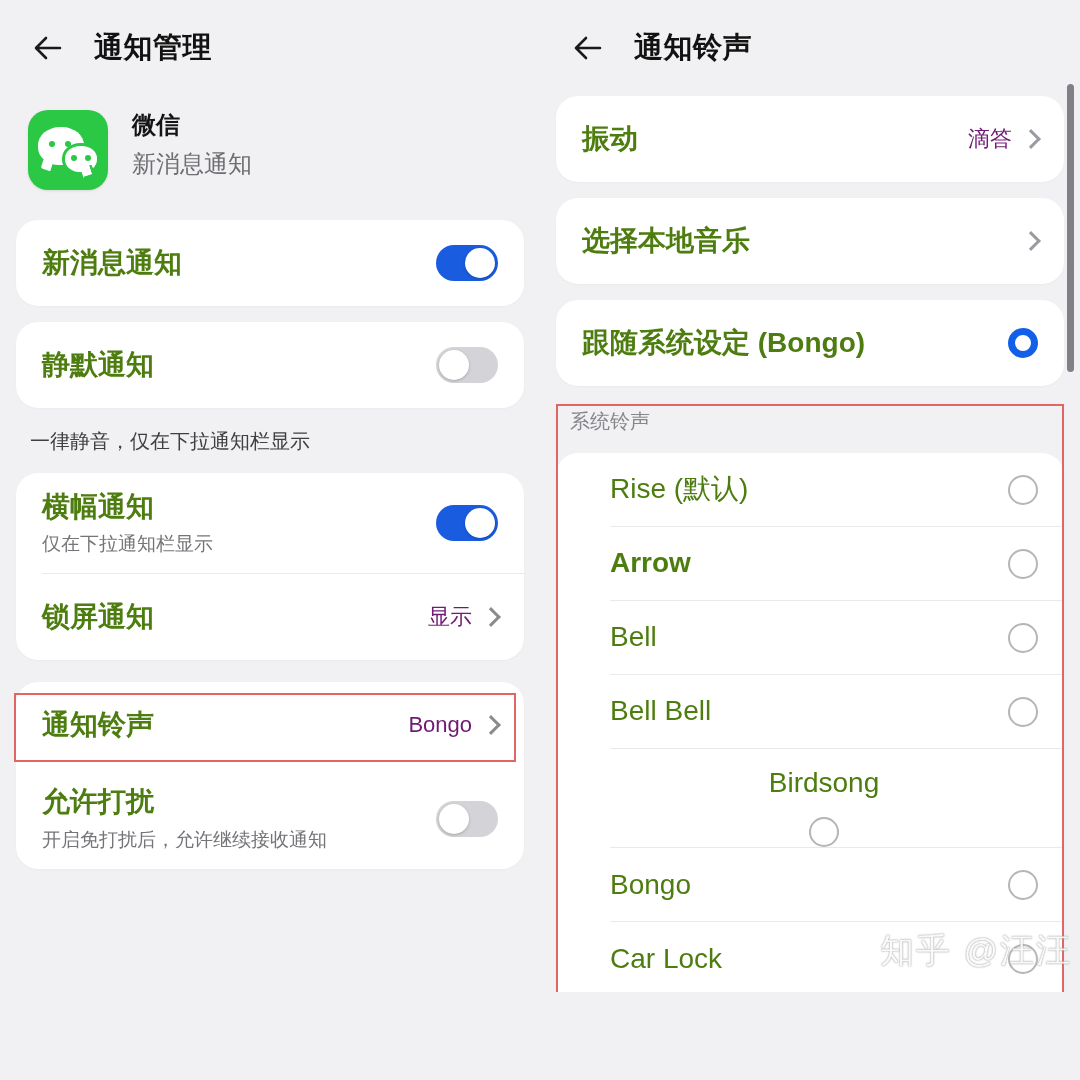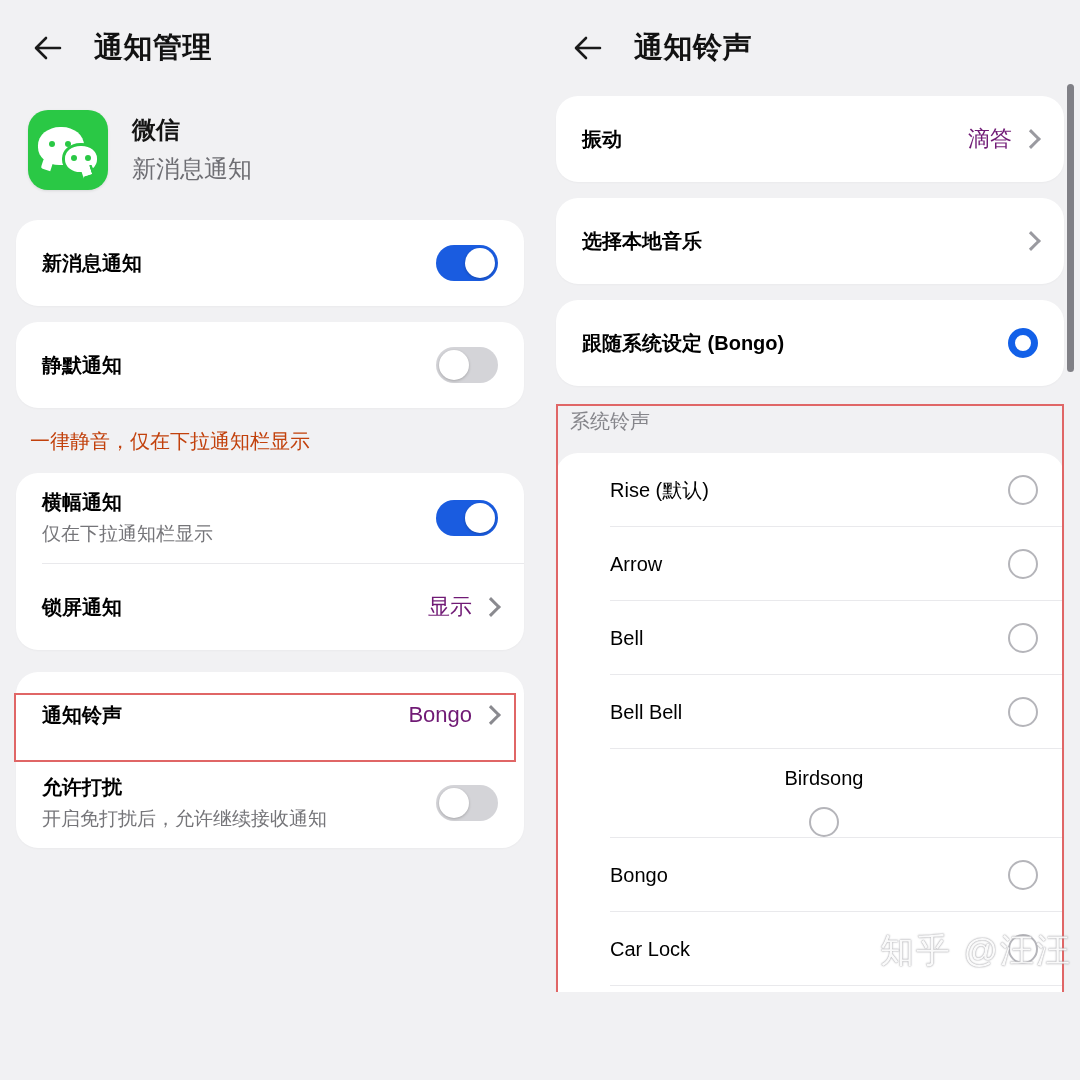--- a/index.html
+++ b/index.html
@@ -15,21 +15,21 @@
   
   .hdr { display: flex; align-items: center; height: 96px; padding-left: 28px; }
   .back-arrow { width: 40px; height: 40px; flex: 0 0 40px; position: relative; }
   .back-arrow svg { display: block; }
   .hdr-title {
     font-size: 29px; font-weight: bold; color: #121212;
     margin-left: 26px; letter-spacing: 0.5px;
   }
 
   
-  .app-row { display: flex; align-items: center; padding: 14px 0 30px 28px; }
+  .app-row { display: flex; padding: 14px 0 30px 28px; }
   .app-icon {
     width: 80px; height: 80px; border-radius: 20px;
     background: #2ac845; position: relative; flex: 0 0 80px;
     box-shadow: 0 1px 3px rgba(0,0,0,.10);
   }
   .bub { position: absolute; background: #fff; border-radius: 50%; }
   .bub-lg { width: 46px; height: 38px; left: 10px; top: 17px; border-radius: 48% 48% 46% 46%; }
   .bub-lg:after {
     content:""; position:absolute; width:10px; height:10px; background:#fff;
     left: 4px; bottom: -5px; border-radius: 2px 0 0 2px; transform: rotate(18deg);
@@ -47,38 +47,38 @@
 
   .card {
     background: #fff; border-radius: 22px; margin: 0 16px;
     box-shadow: 0 1px 2px rgba(0,0,0,.03);
   }
   .gap-sm { height: 16px; }
   .gap-md { height: 22px; }
 
   .row { display: flex; align-items: center; padding: 0 26px; min-height: 86px; position: relative; }
   .row-txt { flex: 1 1 auto; padding: 16px 0; }
-  .row-title { font-size: 20px; font-weight: bold; color: #000000; line-height: 1.3; }
+  .row-title { font-size: 28px; font-weight: bold; color: #4d7c0f; line-height: 1.3; }
   .row-sub { font-size: 19px; color: #757579; margin-top: 6px; }
   .row-value { font-size: 22px; color: #701a75; margin-right: 12px; white-space: nowrap; }
   .divider { height: 1px; background: #e9e9ec; margin-left: 26px; }
 
   .switch { width: 62px; height: 36px; border-radius: 18px; position: relative; flex: 0 0 62px; }
   .switch.on { background: #1a5ce0; }
   .switch.off { background: #d4d4d8; }
   .knob { position: absolute; top: 3px; width: 30px; height: 30px; border-radius: 50%; background: #fff;
           box-shadow: 0 1px 3px rgba(0,0,0,.22); }
   .switch.on .knob { right: 3px; }
   .switch.off .knob { left: 3px; }
 
   .chev { width: 14px; height: 14px; border-right: 3px solid #9a9aa0; border-top: 3px solid #9a9aa0;
           transform: rotate(45deg); flex: 0 0 14px; }
   .chev.dark { border-color: #8a8a8f; }
 
-  .hint { font-size: 20px; color: #c2410c; padding: 20px 30px 18px 30px; }
+  .hint { font-size: 20px; color: #404040; padding: 20px 30px 18px 30px; }
 
   
   .sec-label { font-size: 20px; color: #86868b; padding: 22px 0 18px 30px; }
   .radio { width: 30px; height: 30px; border-radius: 50%; flex: 0 0 30px; }
   .radio.off { border: 2px solid #b5b5ba; background: transparent; }
   .radio.on { border: 7px solid #1260e8; background: #fff; }
 
   
   .redbox { position: absolute; border: 2px solid #e06666; pointer-events: none; z-index: 30; }
 
@@ -244,21 +244,21 @@
       <div id="ringtone-list">
           <div class="row" style="min-height: 73px;">
             <div class="row-txt">
               <div class="row-title" style="font-weight: normal;">Rise (默认)</div>
             </div>
             <div class="radio off"></div>
           </div>
           <div class="divider"></div>
           <div class="row" style="min-height: 73px;">
             <div class="row-txt">
-              <div class="row-title" style="font-weight: normal;">Arrow</div>
+              <div class="row-title" style="font-weight: bold;">Arrow</div>
             </div>
             <div class="radio off"></div>
           </div>
           <div class="divider"></div>
           <div class="row" style="min-height: 73px;">
             <div class="row-txt">
               <div class="row-title" style="font-weight: normal;">Bell</div>
             </div>
             <div class="radio off"></div>
           </div>

